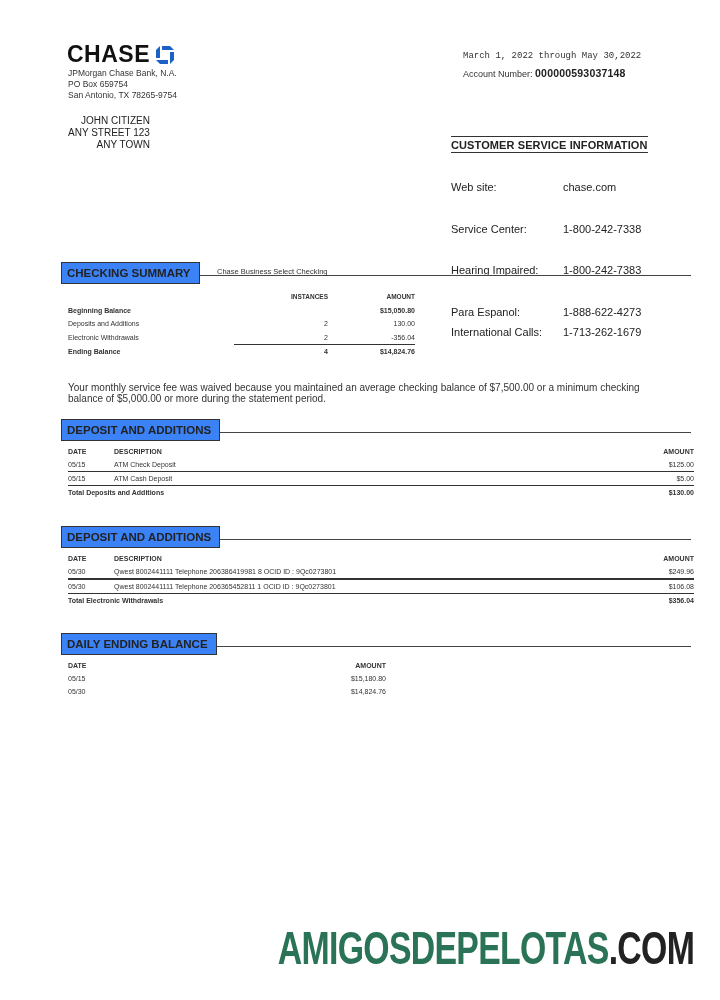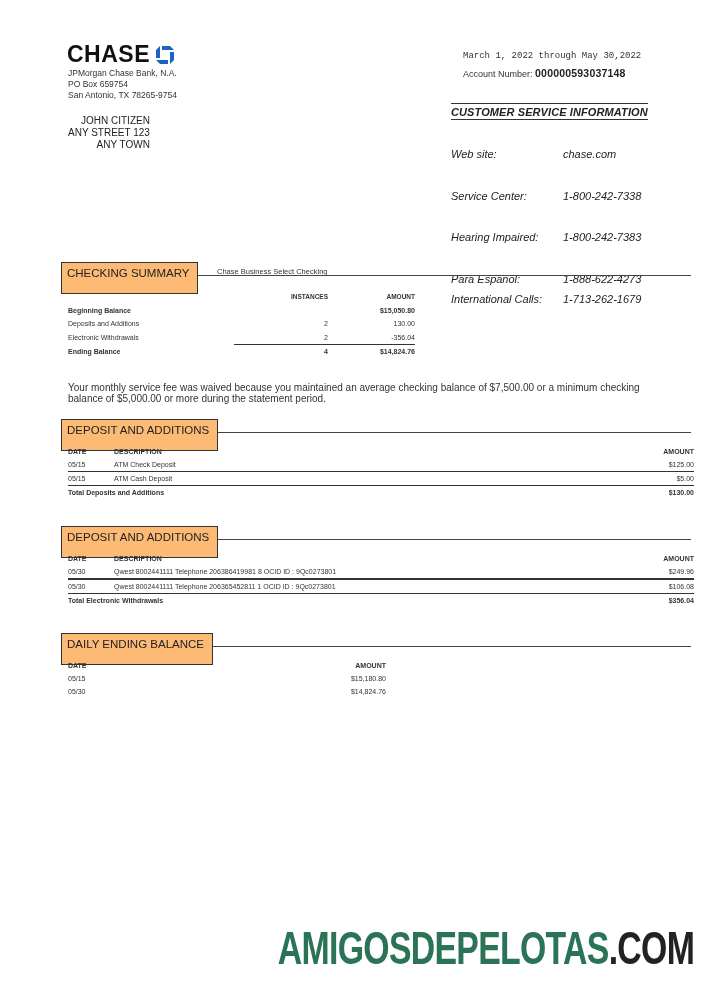--- a/index.html
+++ b/index.html
@@ -13,30 +13,30 @@
   .logo-text { font-family: "Liberation Sans", sans-serif; font-weight: bold; font-size: 23px; letter-spacing: 0.5px; color: #111; line-height: 1; }
   .logo-mark { margin-left: 5px; width: 20px; height: 20px; }
 
   .bank-addr { left: 68px; top: 68px; font-size: 8.5px; line-height: 11px; color: #333; }
   .cust-addr { left: 68px; top: 115px; font-size: 10px; line-height: 12px; color: #222; text-align: right; }
 
   .period { left: 463px; top: 51px; font-size: 9px; color: #333; font-family: Liberation Mono, monospace; }
   .acct { left: 463px; top: 67px; font-size: 9px; color: #333; }
   .acct b { font-size: 10.5px; color: #222; letter-spacing: 0.2px; }
 
-  .cs { left: 451px; top: 103px; width: 197px; font-style: italic; }
+  .cs { left: 451px; top: 136px; width: 197px; }
   .cs-rule { border-top: 1.5px solid #333; height: 3px; }
   .cs-title { font-weight: bold; font-size: 11px; color: #222; padding-bottom: 1px; border-bottom: 1.5px solid #333; line-height: 12px; letter-spacing: 0.1px; }
   .cs-row { display: flex; font-size: 11px; color: #222; line-height: 13.5px; margin-top: 28px; }
   .cs-row .k { width: 112px; }
   .cs-row.intl { margin-top: 7px; }
 
   
   .sec { left: 61px; width: 630px; height: 26px; }
-  .sec-box { position: absolute; left: 0; top: 0; border: 1.5px solid #333; padding: 3px 8px 13px 5px; font-weight: normal; font-size: 11.5px; line-height: 14px; color: #222; background: #fdba74; }
+  .sec-box { position: absolute; left: 0; top: 0; border: 1.5px solid #333; padding: 3px 8px 3px 5px; font-weight: bold; font-size: 11.5px; line-height: 14px; color: #222; background: #3b82f6; }
   .sec-line { position: absolute; left: 0; right: 0; top: 13px; border-top: 1.5px solid #444; }
   .sec-sub { position: absolute; top: 5px; font-size: 7.5px; color: #333; }
 
   .small { font-size: 7px; color: #333; }
   .hdr { font-size: 6.5px; font-weight: bold; color: #333; }
   .bold { font-weight: bold; }
 
   
   .sum { left: 68px; top: 290px; width: 347px; }
   .sum-row { display: flex; height: 13.5px; align-items: center; }

